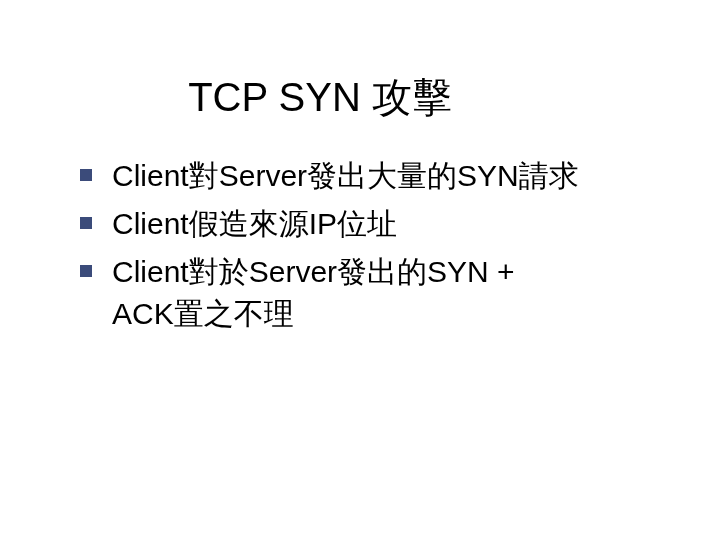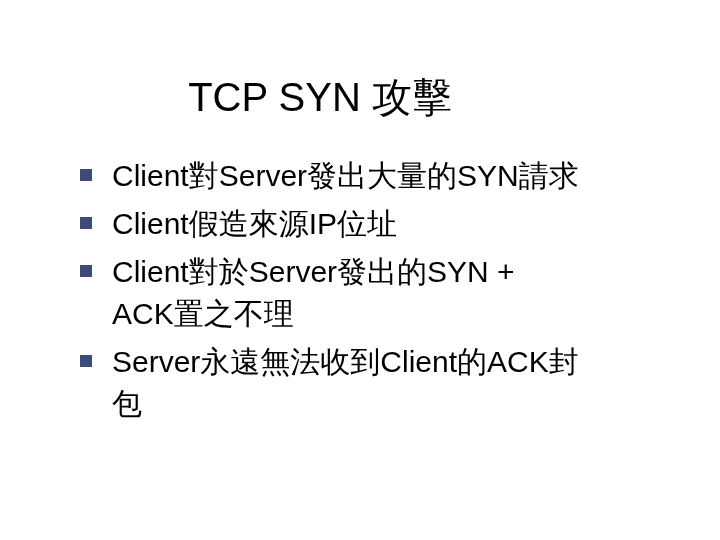--- a/index.html
+++ b/index.html
@@ -57,18 +57,14 @@
       <div class="bullet-text">Client對Server發出大量的SYN請求</div>
     </div>
     <div class="bullet-row">
       <div class="bullet-marker"></div>
       <div class="bullet-text">Client假造來源IP位址</div>
     </div>
     <div class="bullet-row">
       <div class="bullet-marker"></div>
       <div class="bullet-text">Client對於Server發出的SYN + ACK置之不理</div>
     </div>
-    <div class="bullet-row">
-      <div class="bullet-marker"></div>
-      <div class="bullet-text">Server永遠無法收到Client的ACK封包</div>
-    </div>
   </div>
 </div>
 
 </body></html>

